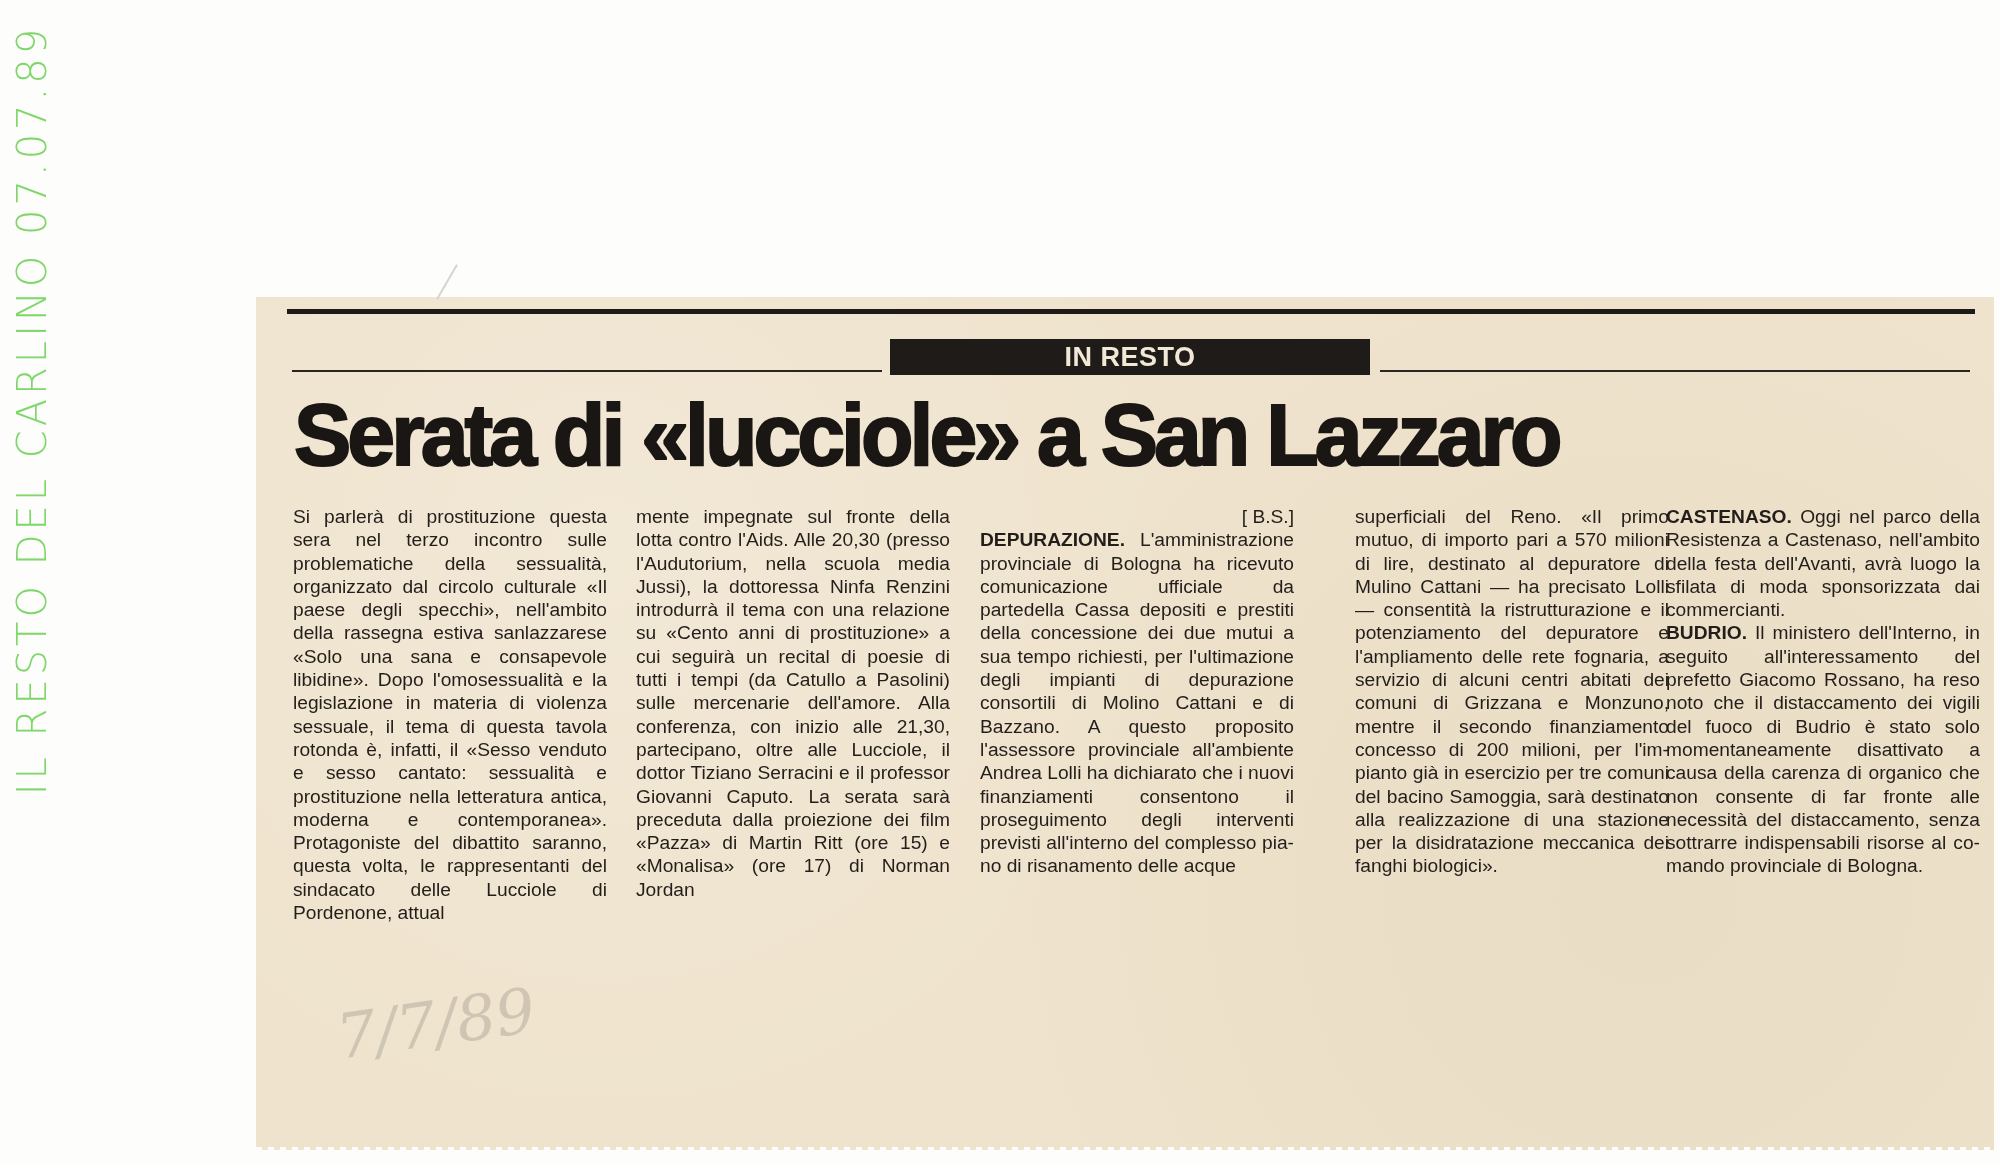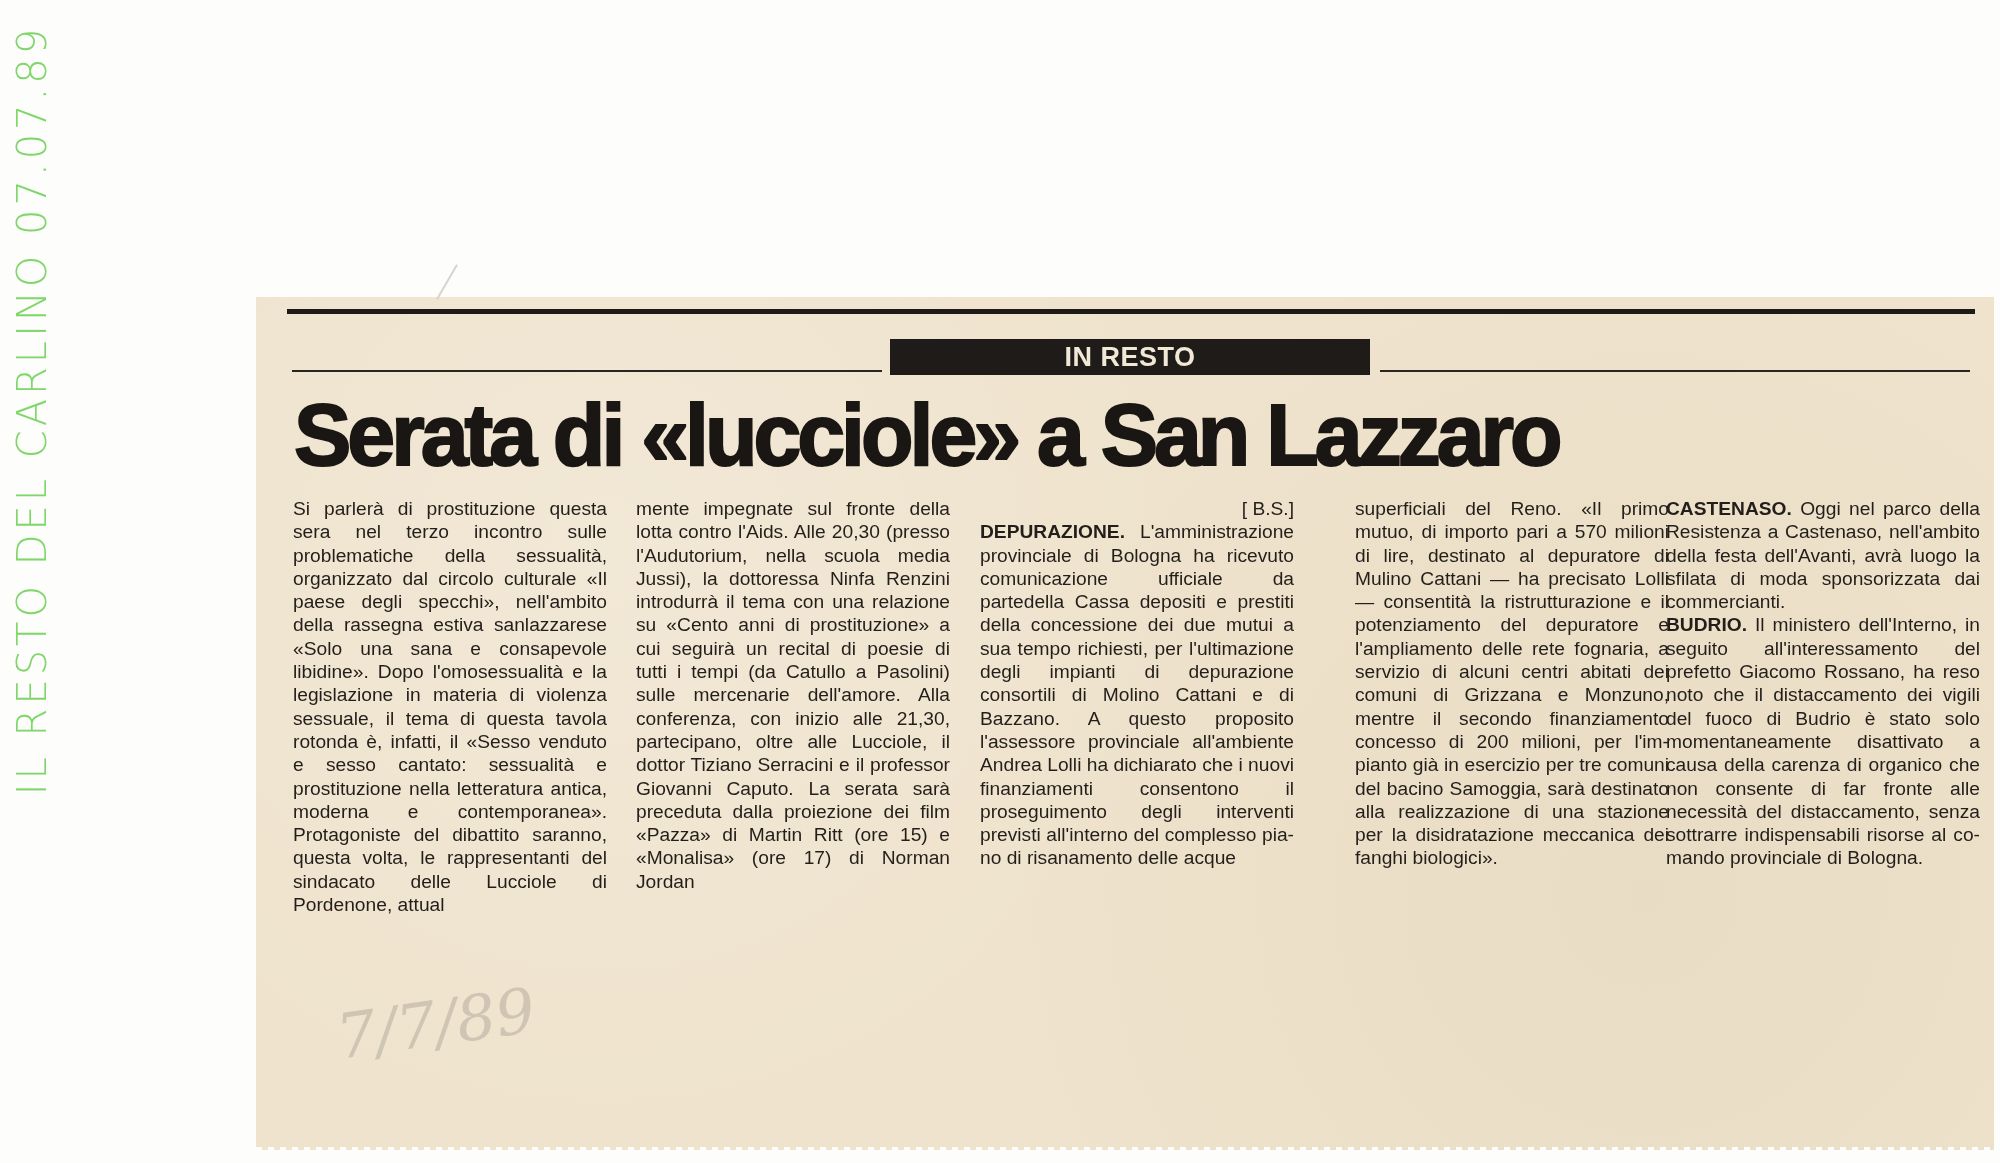--- a/index.html
+++ b/index.html
@@ -49,21 +49,21 @@
     position: absolute; left: 38px; top: 92px; width: 1500px;
     font-family: "Liberation Sans", sans-serif; font-weight: bold;
     font-size: 86px; line-height: 90px; color: #1a1613;
     letter-spacing: -4px; transform: scaleY(1.02);
     -webkit-text-stroke: 2px #1a1613;
   }
   .columns {
     position: absolute; left: 37px; top: 196px; width: 1680px; height: 480px;
   }
   .col {
-    position: absolute; top: 4px; width: 314px;
+    position: absolute; top: 12px; width: 314px;
     font-size: 19.2px; line-height: 23.3px; color: #231e1a;
     text-align: justify; hyphens: manual;
   }
   .col p { margin: 0; }
   .col .lead { font-weight: bold; }
   .col .signature { text-align: right; display: block; }
   .col1 { left: 0; }
   .col2 { left: 343px; }
   .col3 { left: 687px; }
   .col4 { left: 1030px; margin-left: 32px; }

